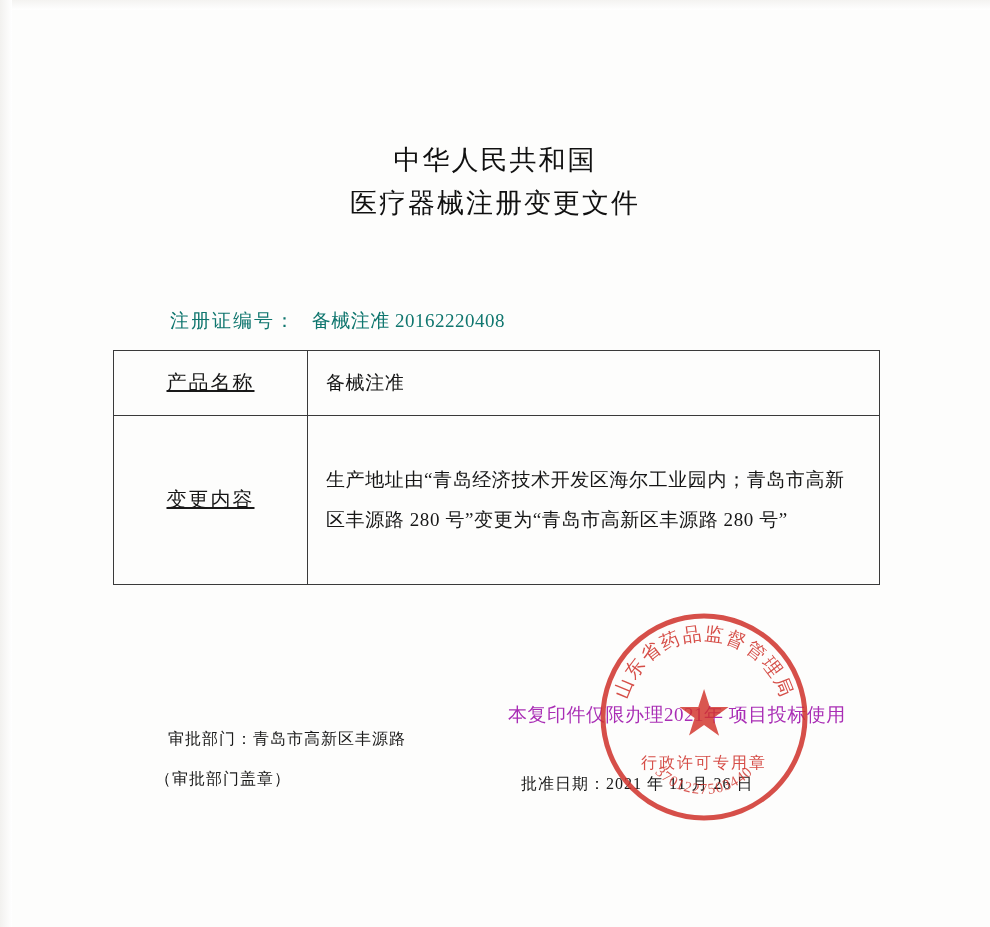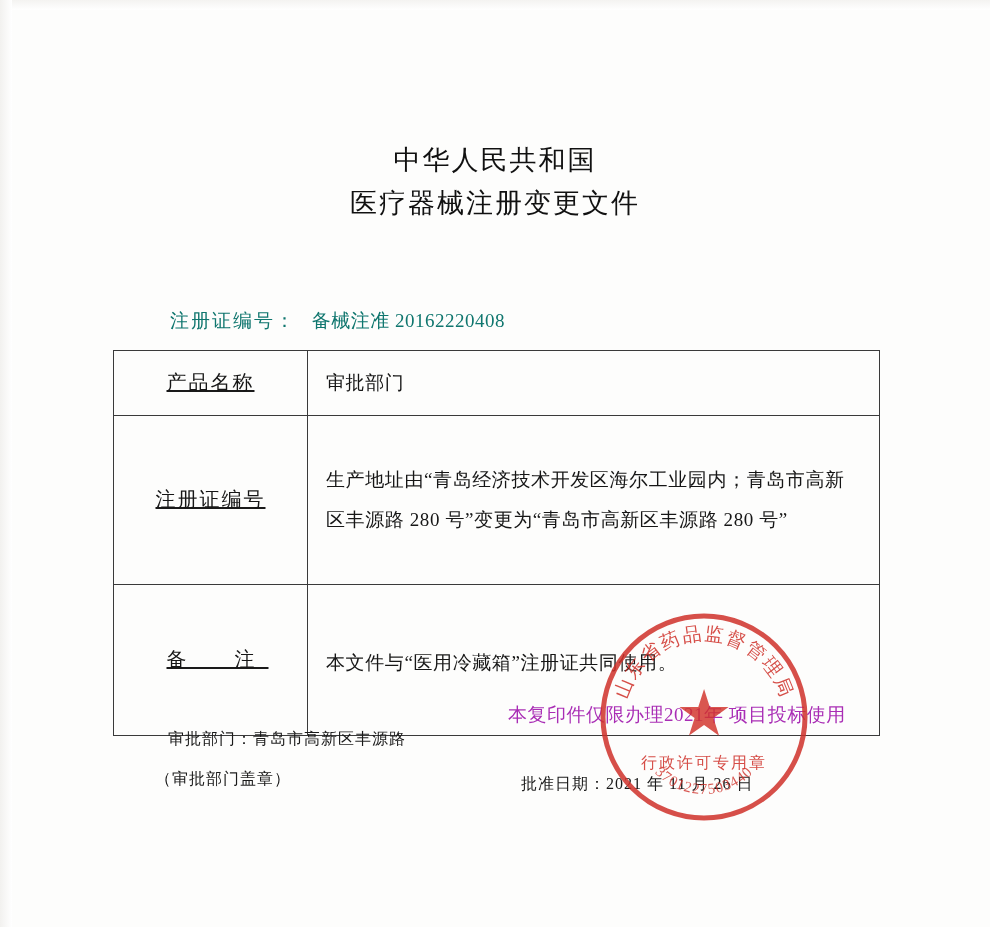--- a/index.html
+++ b/index.html
@@ -219,37 +219,29 @@
     <span class="reg-value">备械注准 20162220408</span>
   </div>
 
   <table class="doc-table">
     <tbody>
       <tr class="row-name">
         <td class="col-label">
           <div class="cell-label">产品名称</div>
         </td>
         <td class="col-value">
-          <div class="cell-value">审批部门</div>
+          <div class="cell-value">备械注准</div>
         </td>
       </tr>
       <tr class="row-change">
         <td class="col-label">
-          <div class="cell-label">注册证编号</div>
+          <div class="cell-label">变更内容</div>
         </td>
         <td class="col-value">
           <div class="cell-value">生产地址由“青岛经济技术开发区海尔工业园内；青岛市高新区丰源路 280 号”变更为“青岛市高新区丰源路 280 号”</div>
-        </td>
-      </tr>
-      <tr class="row-remark">
-        <td class="col-label">
-          <div class="cell-label spaced">备　注</div>
-        </td>
-        <td class="col-value">
-          <div class="cell-value remark-inner">本文件与“医用冷藏箱”注册证共同使用。</div>
         </td>
       </tr>
     </tbody>
   </table>
 
   <div class="blue-note">本复印件仅限办理2021年 项目投标使用</div>
 
   <div class="footer-row">
     <span class="footer-dept">审批部门：青岛市高新区丰源路</span>
     <span class="footer-date">批准日期：2021 年 11 月 26 日</span>

